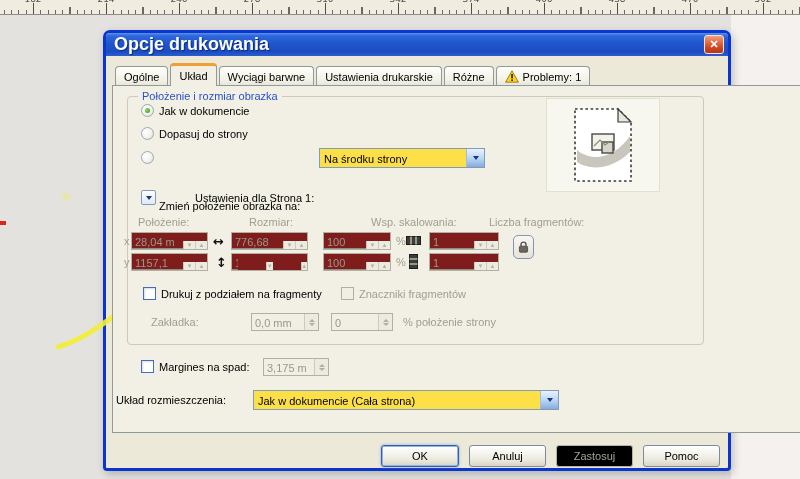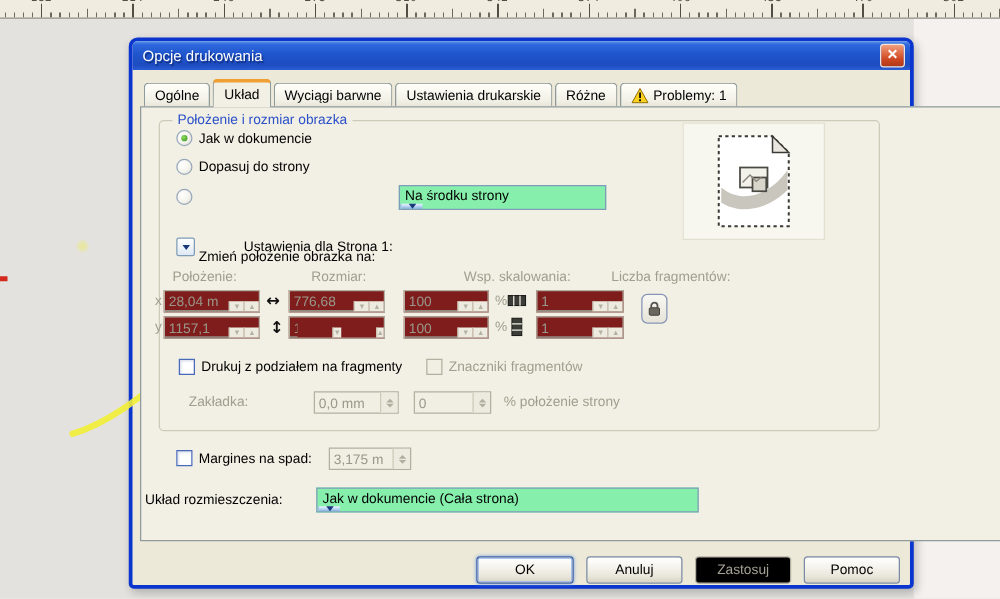--- a/index.html
+++ b/index.html
@@ -17,21 +17,21 @@
   .rnum{position:absolute;top:-5px;font-size:9px;line-height:9px;color:#514e46;
         transform:translateX(-50%);font-family:"DejaVu Sans",sans-serif;}
 
   
   .dialog{position:absolute;left:103px;top:30px;width:628px;height:441px;box-sizing:border-box;
           background:#ece9d8;border:3px solid #0a35cf;border-radius:7px 7px 4px 4px;
           box-shadow:2px 3px 8px rgba(0,0,0,.22);}
   .titlebar{position:absolute;left:0;top:0;width:622px;height:23px;border-radius:4px 4px 0 0;
             background:linear-gradient(180deg,#5a93e8 0%,#2e68dd 12%,#1f55cd 45%,#1d4cc0 82%,#2a5cd4 100%);
             display:flex;align-items:center;padding-left:8px;box-sizing:border-box;}
-  .title{color:#fff;font-weight:normal;font-size:12px;text-shadow:1px 1px 1px #0b2a7a;}
+  .title{color:#fff;font-weight:bold;font-size:18px;text-shadow:1px 1px 1px #0b2a7a;}
   .closebtn{position:absolute;right:4px;top:2px;width:20px;height:19px;border-radius:3px;
             border:1px solid #f4e3d7;box-sizing:border-box;color:#fff;font-size:11px;font-weight:bold;
             background:linear-gradient(180deg,#f0a080 0%,#e06b42 38%,#cc4520 70%,#b03a18 100%);
             display:flex;align-items:center;justify-content:center;line-height:1;}
 
   
   .tabs{position:absolute;left:9px;top:30px;display:flex;align-items:flex-end;}
   .tab{box-sizing:border-box;height:20px;padding:4px 8px;font-size:11px;color:#000;
        background:linear-gradient(180deg,#fffef9 0%,#f2f1e7 70%,#e6e4d6 100%);
        border:1px solid #8e9a9b;border-bottom:none;border-radius:4px 4px 0 0;
@@ -54,21 +54,21 @@
          border:1px solid #98a8bc;
          background:radial-gradient(circle at 35% 35%,#fff 0%,#f4f3ec 55%,#d8d6ca 100%);}
   .radio.sel::after{content:"";position:absolute;left:3px;top:3px;width:5px;height:5px;
          border-radius:50%;background:radial-gradient(circle at 35% 35%,#8fdc5d,#2f8f1f);}
 
   .cb{position:absolute;width:13px;height:13px;box-sizing:border-box;background:#fff;
       border:1px solid #4a6ab8;box-shadow:inset 1px 1px 2px #d7dce8;}
   .cb.dcb{border-color:#b2afa0;background:#f1efe4;box-shadow:none;}
 
   .combo{position:absolute;height:20px;box-sizing:border-box;border:1px solid #7f9db9;
-         background:#86efac;display:flex;align-items:stretch;flex-direction:column;}
+         background:#fde047;display:flex;align-items:stretch;}
   .cval{flex:1;font-size:11px;padding:1px 4px 0;white-space:nowrap;overflow:hidden;
         display:flex;align-items:center;color:#000;}
   .cbtn{width:17px;border-left:1px solid #9ebfe0;display:flex;align-items:center;justify-content:center;
         background:linear-gradient(180deg,#e9f2fd 0%,#bcd7f5 50%,#86abdd 100%);}
   .carrow{width:0;height:0;border-left:3.5px solid transparent;border-right:3.5px solid transparent;
           border-top:4px solid #17387a;}
 
   .expbtn{position:absolute;width:15px;height:15px;box-sizing:border-box;border:1px solid #7f9db9;
           border-radius:2px;background:linear-gradient(#fff,#dfe9f5);
           display:flex;align-items:center;justify-content:center;}

